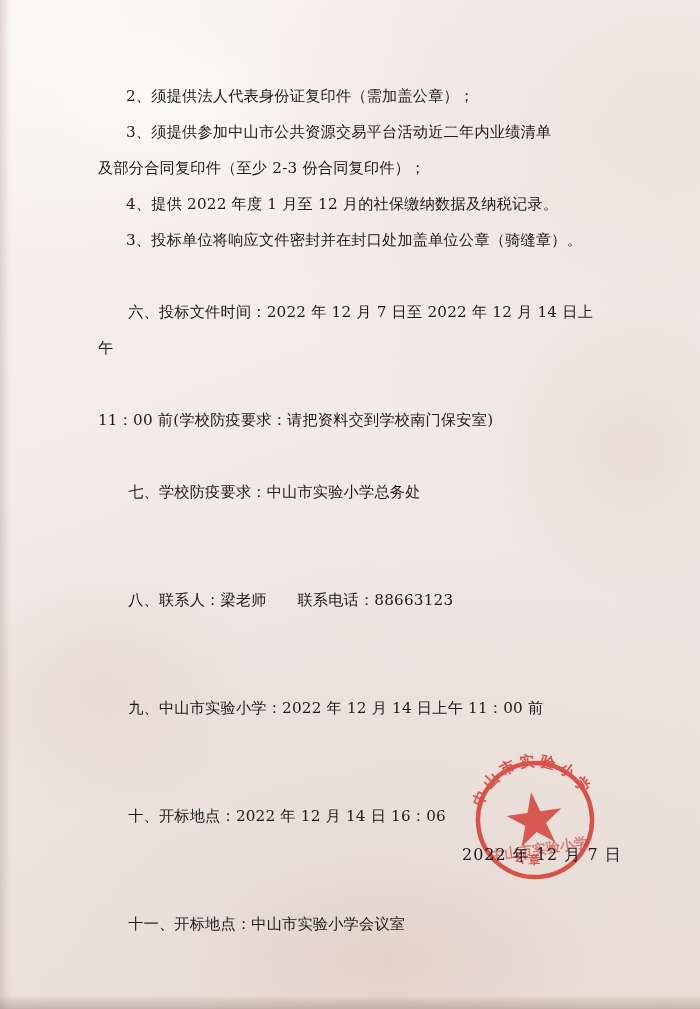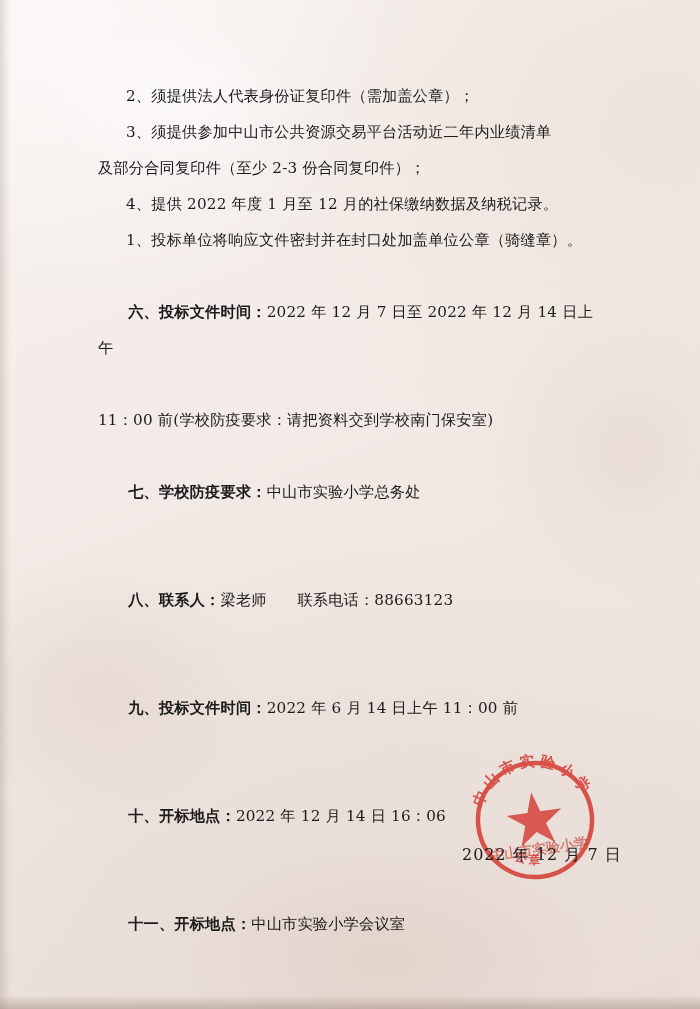--- a/index.html
+++ b/index.html
@@ -50,21 +50,21 @@
     color: #1b1b1b;
     font-size: 15.2px;
     line-height: 36px;
     letter-spacing: 0.2px;
     white-space: pre-wrap;
   }
   p.indent {
     text-indent: 28px;
   }
   .bold {
-    font-weight: bold;
+    font-weight: normal;
   }
 
   
   .seal {
     position: absolute;
     left: 455px;
     top: 740px;
     width: 160px;
     height: 160px;
     pointer-events: none;
@@ -108,37 +108,37 @@
   <div class="blotch b1"></div>
   <div class="blotch b2"></div>
   <div class="blotch b3"></div>
 
   <div class="content">
 
     <p class="line indent">2、须提供法人代表身份证复印件（需加盖公章）；</p>
     <p class="line indent">3、须提供参加中山市公共资源交易平台活动近二年内业绩清单</p>
     <p class="line">及部分合同复印件（至少 2-3 份合同复印件）；</p>
     <p class="line indent">4、提供 2022 年度 1 月至 12 月的社保缴纳数据及纳税记录。</p>
-    <p class="line indent">1、投标单位将响应文件密封并在封口处加盖单位公章（骑缝章）。</p>
+    <p class="line indent">3、投标单位将响应文件密封并在封口处加盖单位公章（骑缝章）。</p>
 
     <p class="line indent">
       <span class="bold">六、投标文件时间：</span><span>2022 年 12 月 7 日至 2022 年 12 月 14 日上午</span>
     </p>
     <p class="line">11：00 前(学校防疫要求：请把资料交到学校南门保安室)</p>
 
     <p class="line indent">
       <span class="bold">七、学校防疫要求：</span><span>中山市实验小学总务处</span>
     </p>
 
     <p class="line indent">
       <span class="bold">八、联系人：</span><span>梁老师　　联系电话：88663123</span>
     </p>
 
     <p class="line indent">
-      <span class="bold">九、投标文件时间：</span><span>2022 年 6 月 14 日上午 11：00 前</span>
+      <span class="bold">九、中山市实验小学：</span><span>2022 年 12 月 14 日上午 11：00 前</span>
     </p>
 
     <p class="line indent">
       <span class="bold">十、开标地点：</span><span>2022 年 12 月 14 日 16：06</span>
     </p>
 
     <p class="line indent">
       <span class="bold">十一、开标地点：</span><span>中山市实验小学会议室</span>
     </p>
 

